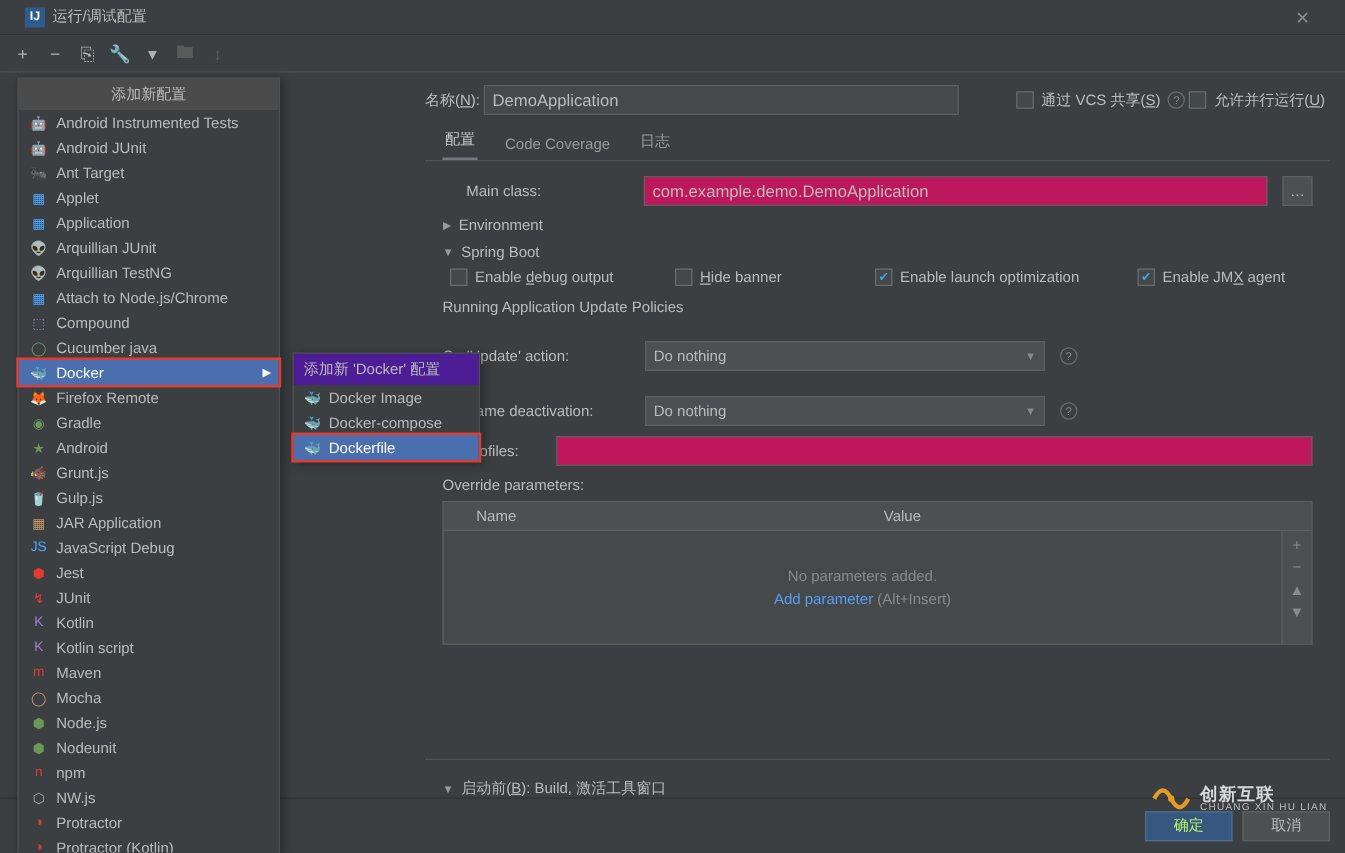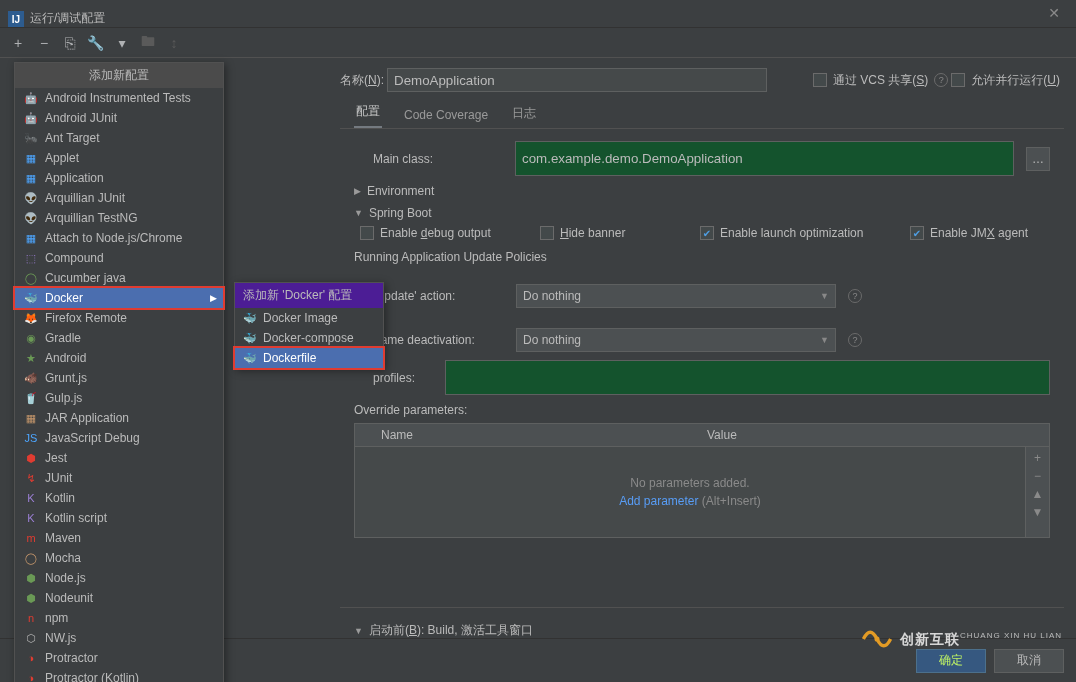--- a/index.html
+++ b/index.html
@@ -10,22 +10,22 @@
   color: #bbbbbb;
   width: 1076px;
   height: 682px;
   overflow: hidden;
   position: relative;
 }
 .titlebar {
   height: 28px;
   background: #3c3f41;
   display: flex;
-  align-items: flex-end;
-  padding: 0 8px;
+  align-items: center;
+  padding: 0 20px;
   border-bottom: 1px solid #323232;
 }
 .titlebar .app-icon {
   width: 16px; height: 16px;
   background: #2d5c8f;
   margin-right: 6px;
   display: flex; align-items: center; justify-content: center;
   color: #fff; font-weight: bold; font-size: 10px;
 }
 .titlebar .title { flex: 1; color: #bbbbbb; }
@@ -121,22 +121,22 @@
 }
 .form-row {
   display: flex;
   align-items: center;
   gap: 12px;
   margin-bottom: 8px;
 }
 .form-row .lbl { width: 130px; color: #bbbbbb; margin-left: 19px; }
 .text-input {
   flex: 1;
-  height: 35px;
-  background: #14532d;
+  height: 24px;
+  background: #be185d;
   border: 1px solid #5e6060;
   color: #bbbbbb;
   padding: 0 6px;
 }
 .browse-btn {
   width: 24px; height: 24px;
   background: #4c5052;
   border: 1px solid #5e6060;
   color: #bbb;
   display: flex; align-items: center; justify-content: center;
@@ -308,21 +308,21 @@
   position: absolute;
   right: 14px; bottom: 26px;
   display: flex; align-items: center; gap: 6px;
   z-index: 50;
   opacity: 0.9;
 }
 .watermark .wm-logo {
   width: 34px; height: 34px;
   display: flex; align-items: center; justify-content: center;
 }
-.watermark .wm-text { display:flex; flex-direction:row; line-height:1;text-align:center; }
+.watermark .wm-text { display:flex; flex-direction:column; line-height:1; }
 .watermark .wm-text .t1 { font-size: 14px; font-weight: bold; color: #e8e8e8; letter-spacing:1px; }
 .watermark .wm-text .t2 { font-size: 8px; color: #c8c8c8; letter-spacing:1px; }
 
 .u { text-decoration: underline; }
 </style>
 </head>
 <body>
 
 <div class="titlebar">
   <div class="app-icon">IJ</div>

